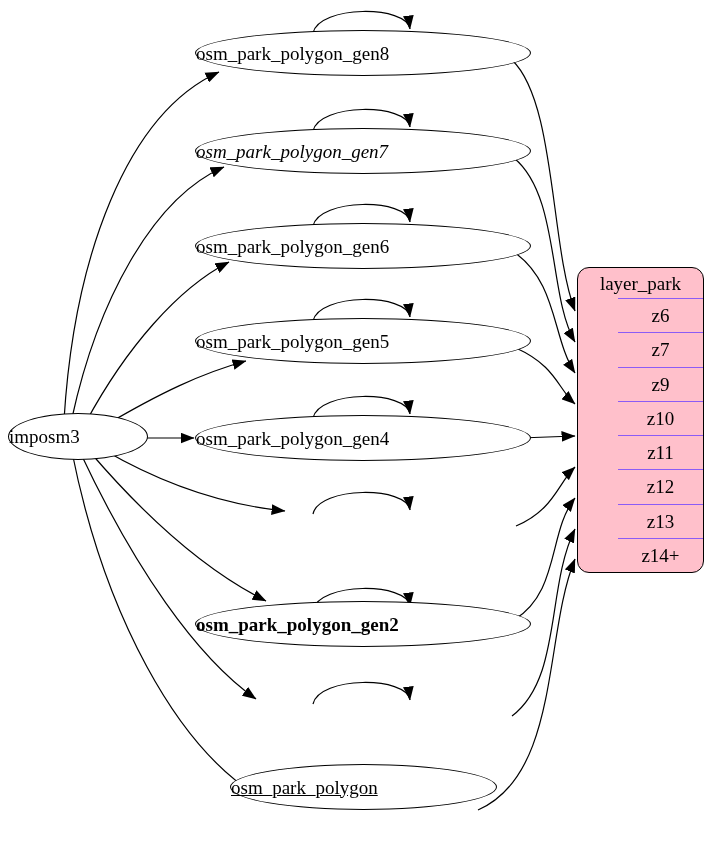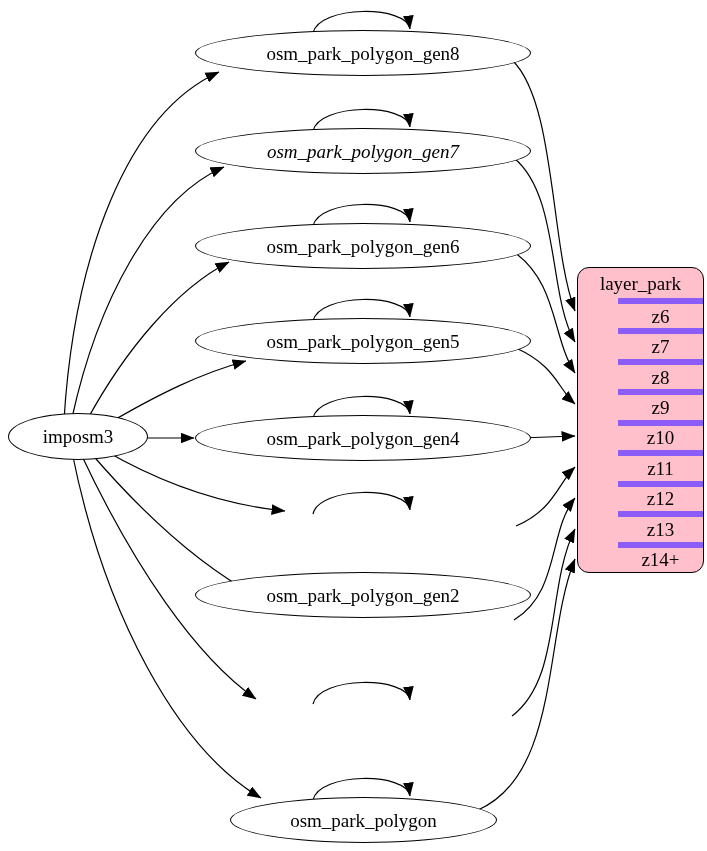--- a/index.html
+++ b/index.html
@@ -5,44 +5,44 @@
   html,body { margin:0; padding:0; background:#ffffff; }
   .canvas {
     position:relative; width:707px; height:851px; background:#ffffff;
     font-family:"Liberation Serif","DejaVu Serif",serif; color:#000;
     overflow:hidden;
   }
   .edge-layer { position:absolute; left:0; top:0; width:707px; height:851px; }
   .ellipse {
     position:absolute; box-sizing:border-box;
     border:1px solid #000; border-radius:50%; background:#ffffff;
-    display:flex; align-items:center; justify-content:center;
+    display:flex; align-items:center; 
     font-size:19px; line-height:1; white-space:nowrap;
   }
   .node-imposm3 { left:8px;   top:413px; width:140px; height:47px; }
   .node-gen8    { left:195px; top:30px;  width:336px; height:46px; }
   .node-gen7    { left:195px; top:128px; width:336px; height:46px;font-style:italic; }
   .node-gen6    { left:195px; top:223px; width:336px; height:46px; }
   .node-gen5    { left:195px; top:318px; width:336px; height:46px; }
   .node-gen4    { left:195px; top:415px; width:336px; height:46px; }
   .node-gen3    { left:195px; top:511px; width:336px; height:46px; }
-  .node-gen2    { left:195px; top:572px; width:336px; height:46px; }
+  .node-gen2    { left:195px; top:601px; width:336px; height:46px;font-weight:bold; }
   .node-gen1    { left:195px; top:701px; width:336px; height:46px; }
-  .node-poly    { left:230px; top:797px; width:267px; height:46px; }
+  .node-poly    { left:230px; top:764px; width:267px; height:46px;text-decoration:underline; }
   .record {
     position:absolute; left:577px; top:267px; width:127px; height:306px;
     box-sizing:border-box; border:1px solid #000; border-radius:12px;
     display:flex; flex-direction:column; overflow:hidden;
     font-size:19px; line-height:1;
   }
   .record-header {
     flex:0 0 30px; display:flex; align-items:center; justify-content:center;
   }
   .record-row {
-    flex:1 1 auto; border-top:6px solid #8b5cf6;
+    flex:1 1 auto; border-top:1px solid #8b5cf6;
     display:flex; align-items:center; justify-content:center;margin-left:40px;
   }
 </style>
 </head>
 <body>
 
 <div class="canvas">
 
   <svg class="edge-layer" id="edge-layer" width="707" height="851" viewBox="0 0 707 851" xmlns="http://www.w3.org/2000/svg">
     <defs>
@@ -102,21 +102,20 @@
     <span>osm_park_polygon_gen2</span>
   </div>
   <div class="ellipse node-poly">
     <span>osm_park_polygon</span>
   </div>
 
   <div class="record" id="layer-park-record" style="background: rgb(255, 192, 203);">
     <div class="record-header">layer_park</div>
     <div class="record-row">z6</div>
     <div class="record-row">z7</div>
-    <div class="record-row">z8</div>
     <div class="record-row">z9</div>
     <div class="record-row">z10</div>
     <div class="record-row">z11</div>
     <div class="record-row">z12</div>
     <div class="record-row">z13</div>
     <div class="record-row">z14+</div>
   </div>
 
 </div>
 

